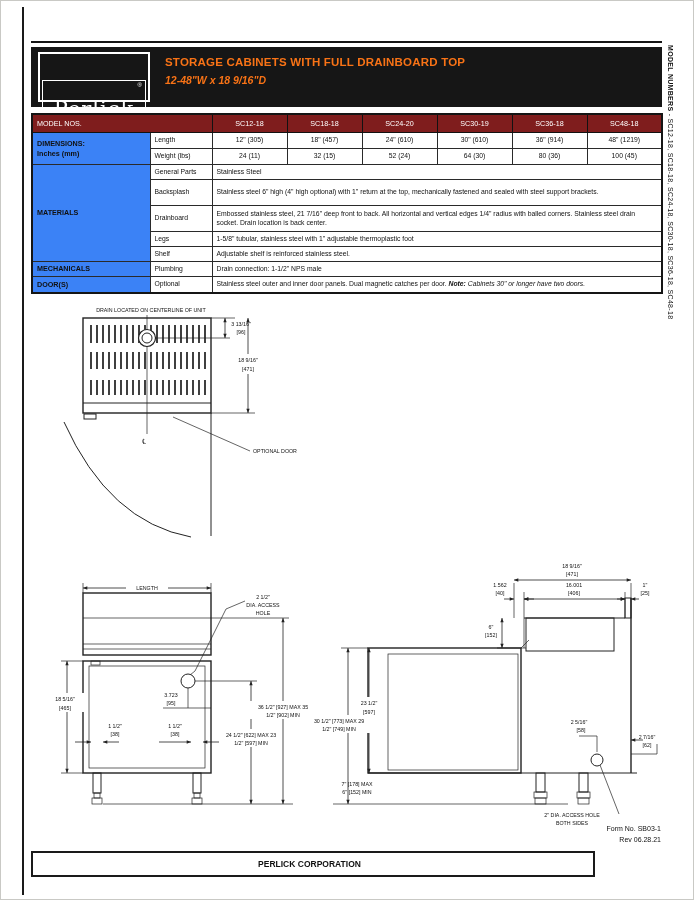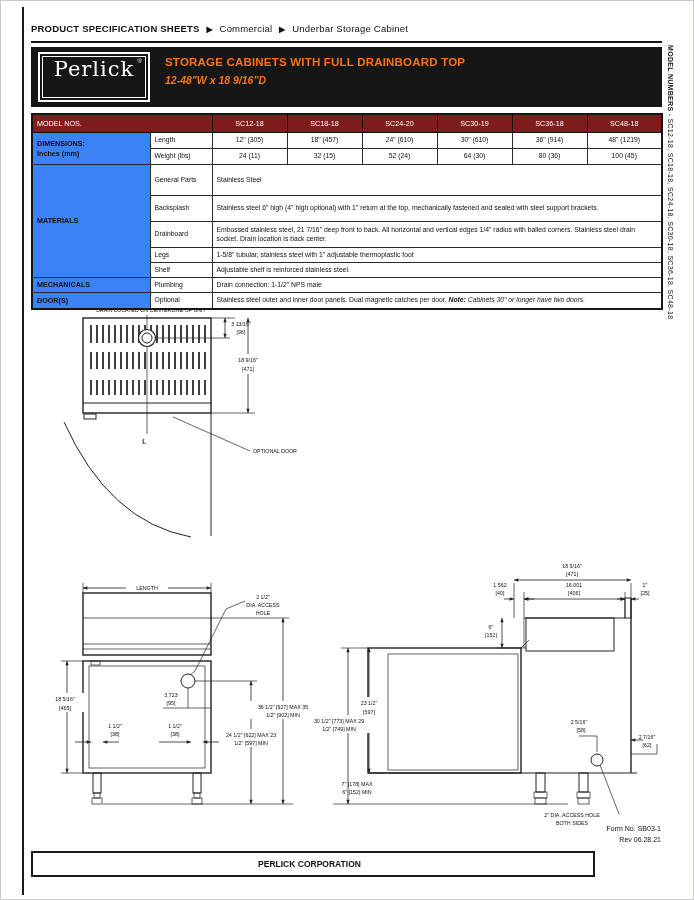--- a/index.html
+++ b/index.html
@@ -5,22 +5,22 @@
   html,body{margin:0;padding:0;background:#f2f2f0;}
   .page{position:relative;width:694px;height:900px;background:#fff;border:1px solid #c9c9c5;
         font-family:"Liberation Sans",sans-serif;color:#111;overflow:hidden;box-sizing:border-box;}
   .left-rule{position:absolute;left:21px;top:6px;width:2px;height:888px;background:#1a1a1a;}
   .breadcrumb{position:absolute;left:30px;top:22px;font-size:9.5px;letter-spacing:.2px;white-space:nowrap;}
   .breadcrumb b{font-weight:bold;}
   .crumb-sep{font-size:8px;padding:0 4px;}
   .crumb-rule{position:absolute;left:30px;top:40px;width:631px;height:2px;background:#151515;}
   .banner{position:absolute;left:30px;top:46px;width:631px;height:60px;background:#161616;display:flex;}
   .logo{margin:5px 0 5px 7px;width:112px;box-sizing:border-box;border:2px solid #fff;padding:2px;background:#161616;}
-  .logo-inner{position:relative;border:1px solid #fff;height:100%;box-sizing:border-box;display:flex;align-items:flex-start;justify-content:center;
-              color:#fff;font-family:"DejaVu Serif",serif;font-size:21px;letter-spacing:1px;}
+  .logo-inner{position:relative;border:1px solid #fff;height:100%;box-sizing:border-box;display:flex;align-items:flex-end;justify-content:center;
+              color:#fff;font-family:"DejaVu Serif",serif;font-size:21px;letter-spacing:1px;margin-top:24px;}
   .logo-reg{position:absolute;top:1px;right:2px;font-size:6px;font-family:"Liberation Sans",sans-serif;}
   .banner-text{margin-left:15px;padding-top:9px;color:#f97316;}
   .banner-title{font-weight:bold;font-size:11.5px;letter-spacing:.2px;}
   .banner-subtitle{font-weight:bold;font-style:italic;font-size:10.5px;margin-top:6px;}
   .side-tab{position:absolute;left:666px;top:44px;writing-mode:vertical-rl;font-size:7px;white-space:nowrap;letter-spacing:.3px;color:#111;}
   .side-tab b{font-weight:bold;}
   table.spec{position:absolute;left:30px;top:112px;width:631px;border-collapse:collapse;font-size:6.8px;
              border:2px solid #151515;table-layout:fixed;}
   table.spec td{border:1px solid #2a2a2a;padding:1px 4px;vertical-align:middle;line-height:1.3;}
   tr.hdr td{background:#7f1d1d;color:#fff;font-weight:normal;font-size:7.2px;border-color:#121212;height:15px;}
@@ -46,27 +46,20 @@
               display:flex;align-items:center;justify-content:center;font-size:8.5px;white-space:nowrap;}
   .footer-bar b{font-weight:bold;margin-right:7px;}
 </style>
 </head>
 <body>
 
 <div class="page">
 
   <div class="left-rule"></div>
 
-  <div class="breadcrumb">
-    <b>PRODUCT SPECIFICATION SHEETS</b>
-    <b class="crumb-sep">▶</b>
-    <span>Commercial</span>
-    <b class="crumb-sep">▶</b>
-    <span>Underbar Storage Cabinet</span>
-  </div>
   <div class="crumb-rule"></div>
 
   <div class="banner">
     <div class="logo">
       <div class="logo-inner">
         <span>Perlick</span>
         <span class="logo-reg">®</span>
       </div>
     </div>
     <div class="banner-text">
@@ -110,21 +103,21 @@
     </tr>
     <tr style="height:16px;">
       <td class="sub">Weight (lbs)</td>
       <td class="val">24 (11)</td>
       <td class="val">32 (15)</td>
       <td class="val">52 (24)</td>
       <td class="val">64 (30)</td>
       <td class="val">80 (36)</td>
       <td class="val">100 (45)</td>
     </tr>
-    <tr style="height:31px;">
+    <tr style="height:15px;">
       <td class="grp" rowspan="5">MATERIALS</td>
       <td class="sub">General Parts</td>
       <td class="desc" colspan="6">Stainless Steel</td>
     </tr>
     <tr style="height:26px;">
       <td class="sub">Backsplash</td>
       <td class="desc" colspan="6">Stainless steel 6" high (4" high optional) with 1" return at the top, mechanically fastened and sealed with steel support brackets.</td>
     </tr>
     <tr style="height:26px;">
       <td class="sub">Drainboard</td>

